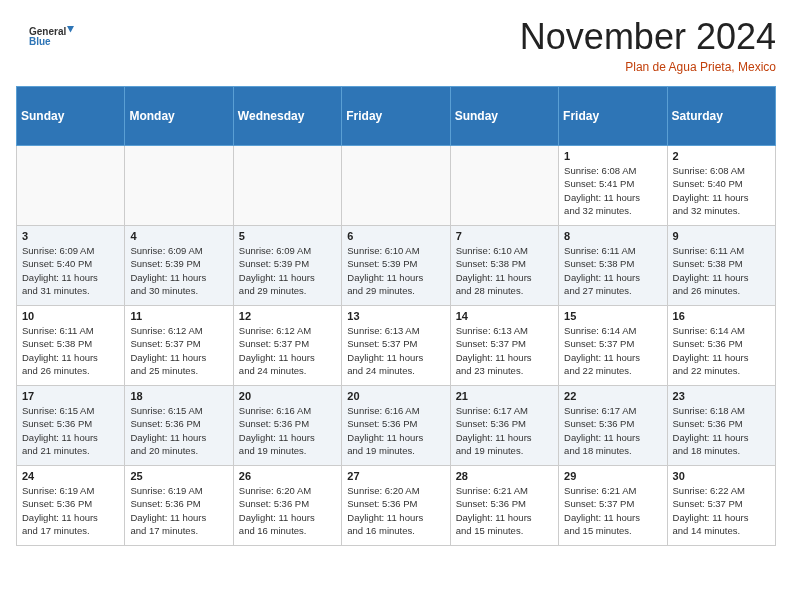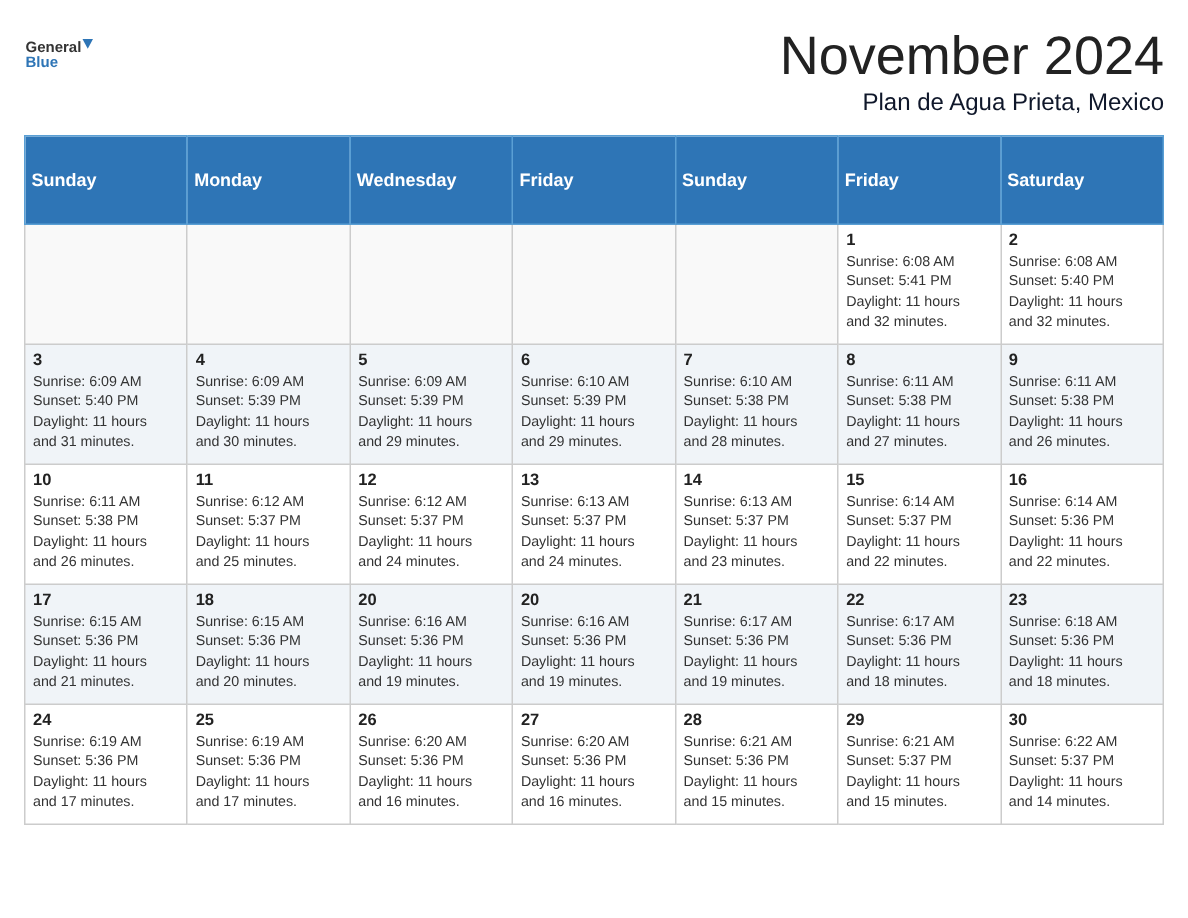--- a/index.html
+++ b/index.html
@@ -8,38 +8,39 @@
       background: #fff;
       width: 792px;
       min-height: 612px;
       padding: 16px;
     }
     .header {
       display: flex;
       justify-content: space-between;
       align-items: flex-start;
       margin-bottom: 12px;
+      margin-left: 12px;
     }
     .logo {
       display: flex;
       align-items: center;
       gap: 4px;
     }
     .title-block {
       text-align: right;
     }
     .month-title {
       font-size: 36px;
       font-weight: normal;
       color: #222;
       text-align: center;
     }
     .location-title {
-      font-size: 16px;
-      color: #0f172a;
+      font-size: 12px;
+      color: #c2410c;
       margin-top: 2px;
     }
     .calendar {
       width: 100%;
       border-collapse: collapse;
       border: 1px solid #ccc;
     }
     .calendar th {
       background: #2e75b6;
       color: #fff;

